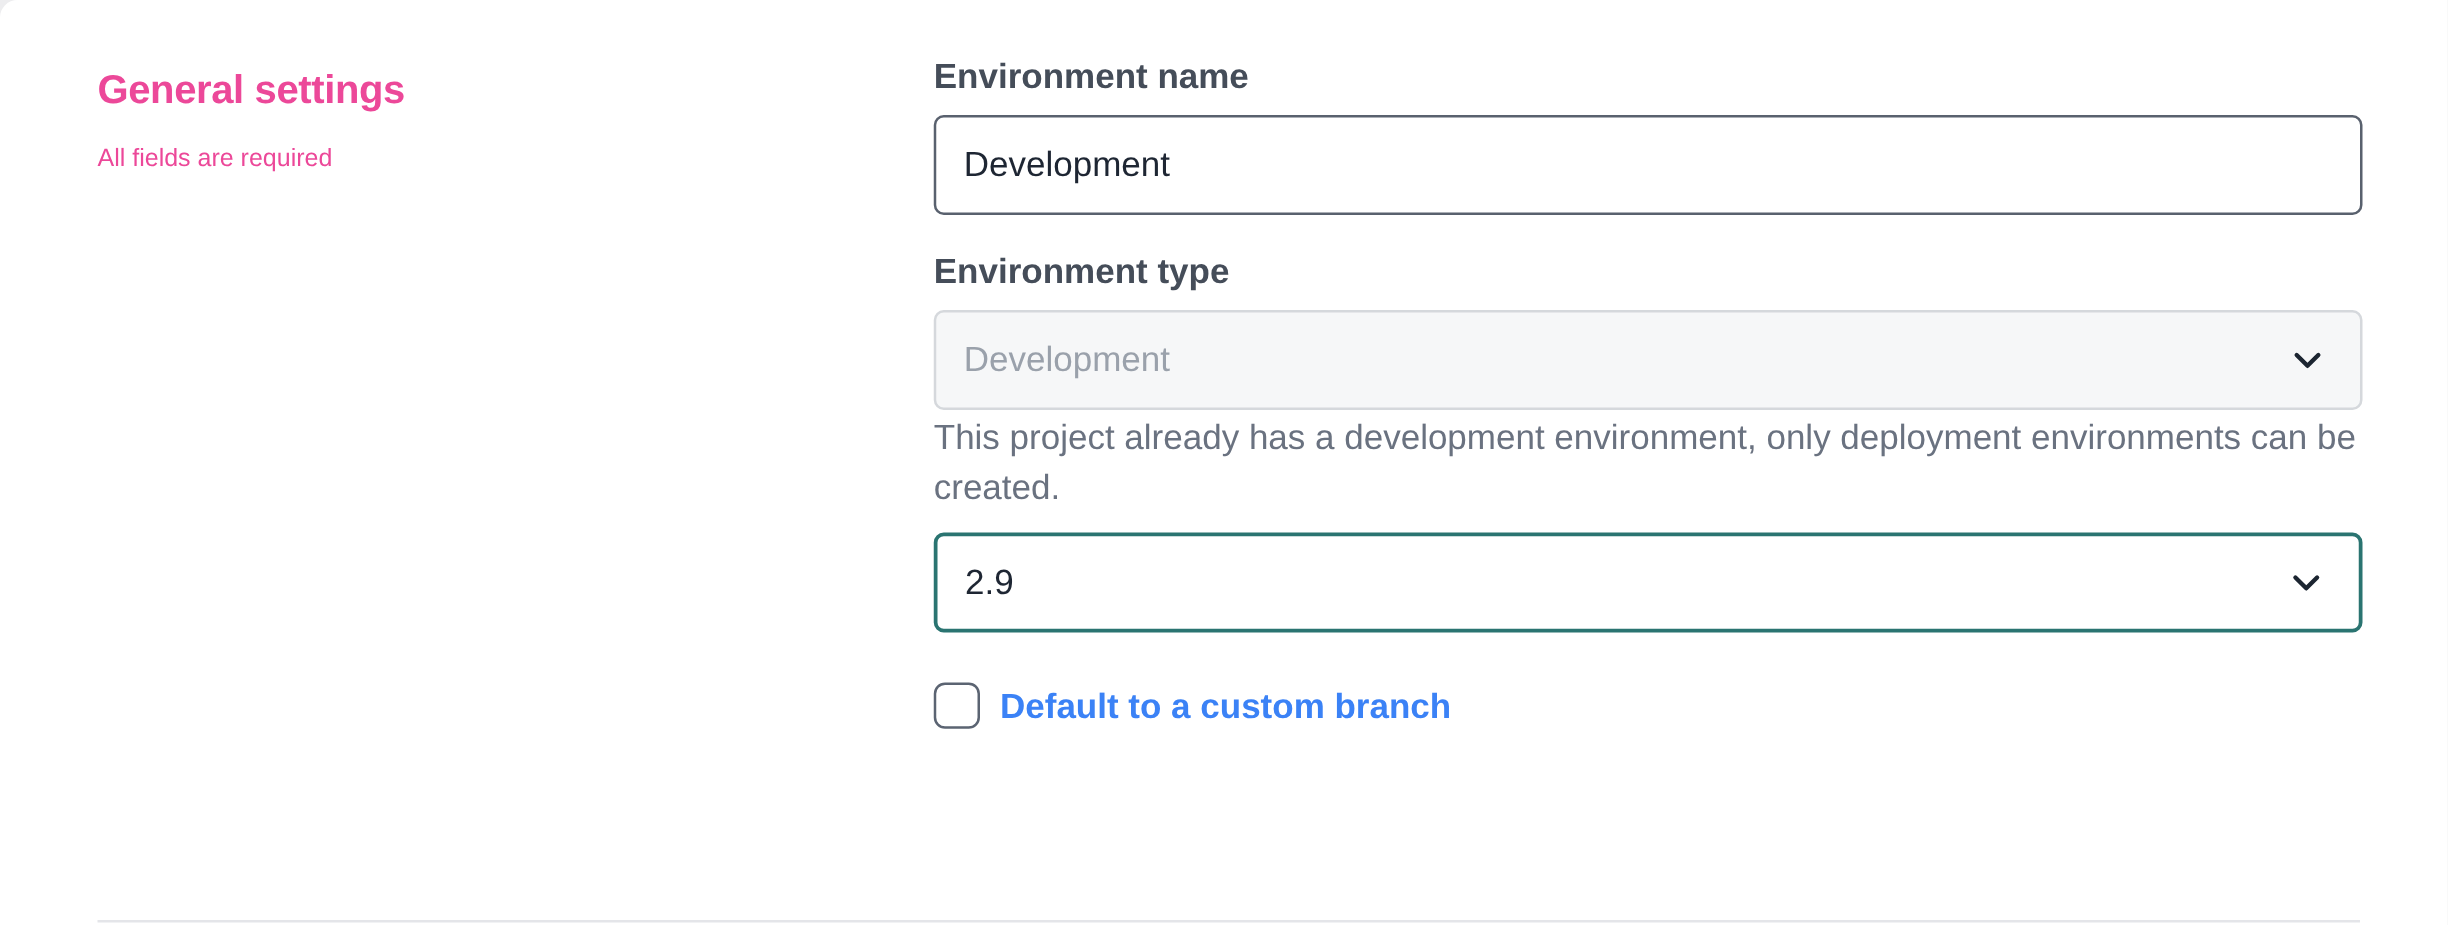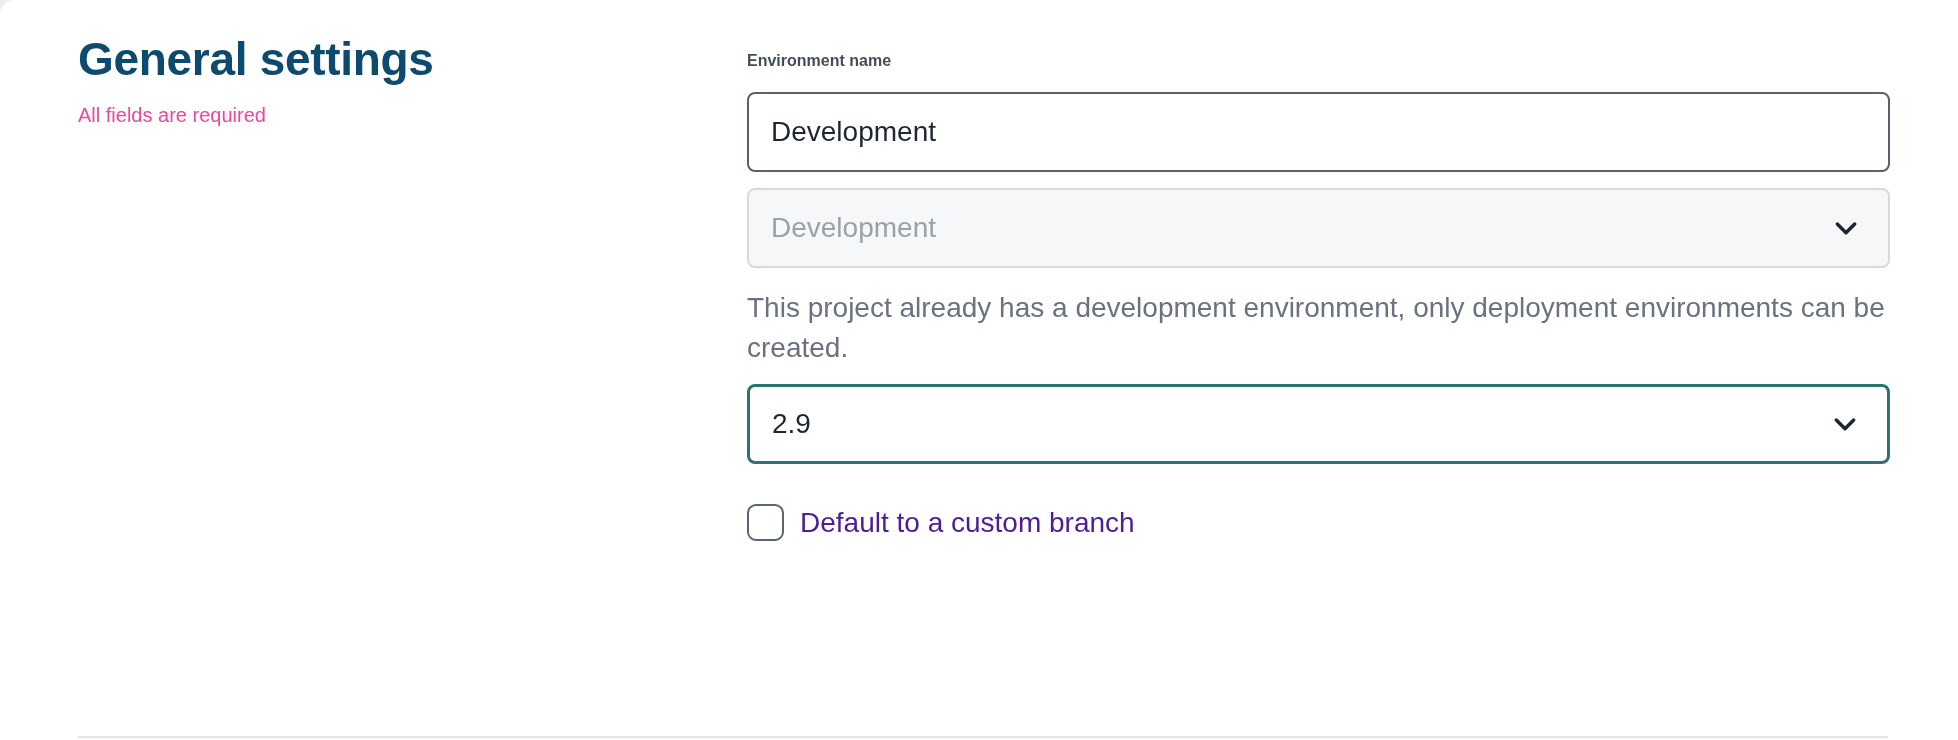--- a/index.html
+++ b/index.html
@@ -15,38 +15,38 @@
     border-top-left-radius: 14px;
   }
   .content {
     display: flex;
     padding: 0 68px 0 78px;
   }
   .left-col { width: 669px; flex: none; }
   .right-col { flex: 1; min-width: 0; }
 
   .page-title {
-    margin-top: 34px;
-    font-size: 46px;
+    margin-top: 46px;
+    font-size: 32px;
     line-height: 50px;
     font-weight: 700;
-    color: #0c4a6e;
+    color: #ec4899;
     letter-spacing: -0.3px;
   }
   .page-subtitle {
     margin-top: 14px;
     font-size: 20px;
     line-height: 34px;
     font-weight: 400;
     color: #ec4899;
   }
 
   .field-label {
     display: block;
-    font-size: 16px;
+    font-size: 28px;
     line-height: 30px;
     font-weight: 700;
     color: #454d59;
   }
   .label-first { margin-top: 46px; }
   .label-type  { margin-top: 30px; }
   .label-version { margin-top: 28px; }
 
   .text-input {
     display: block;
@@ -89,21 +89,21 @@
   }
   .select-disabled .select-value { color: #9aa1ab; }
   .chevron {
     display: flex;
     align-items: center;
     color: #1c2531;
     flex: none;
   }
 
   .helper-text {
-    margin-top: 20px;
+    margin-top: 2px;
     max-width: 1180px;
     font-size: 28px;
     line-height: 40px;
     font-weight: 400;
     color: #6a7280;
   }
 
   .checkbox-row {
     margin-top: 40px;
     display: flex;
@@ -114,22 +114,22 @@
     width: 37px;
     height: 37px;
     border: 2.5px solid #5b6472;
     border-radius: 9px;
     background: #ffffff;
     flex: none;
     cursor: pointer;
   }
   .checkbox-label {
     font-size: 28px;
-    font-weight: 400;
-    color: #4c1d95;
+    font-weight: 700;
+    color: #3b82f6;
     cursor: pointer;
   }
 
   .divider {
     position: absolute;
     left: 78px;
     right: 70px;
     top: 736px;
     height: 2px;
     background: #e4e5e9;
@@ -144,20 +144,21 @@
     <div class="left-col">
       <h1 class="page-title">General settings</h1>
       <p class="page-subtitle">All fields are required</p>
     </div>
 
     <div class="right-col">
 
       <label class="field-label label-first">Environment name</label>
       <input type="text" class="text-input" value="Development" style="">
 
+      <label class="field-label label-type">Environment type</label>
       <div class="select select-disabled" aria-disabled="true">
         <span class="select-value">Development</span>
         <span class="chevron">
           <svg width="32" height="32" viewBox="0 0 24 24" fill="none">
             <path d="M5.5 9l6.5 6.5L18.5 9" stroke="currentColor" stroke-width="2.6" stroke-linecap="round" stroke-linejoin="round"></path>
           </svg>
         </span>
       </div>
       <p class="helper-text">This project already has a development environment, only deployment environments can be created.</p>
 

